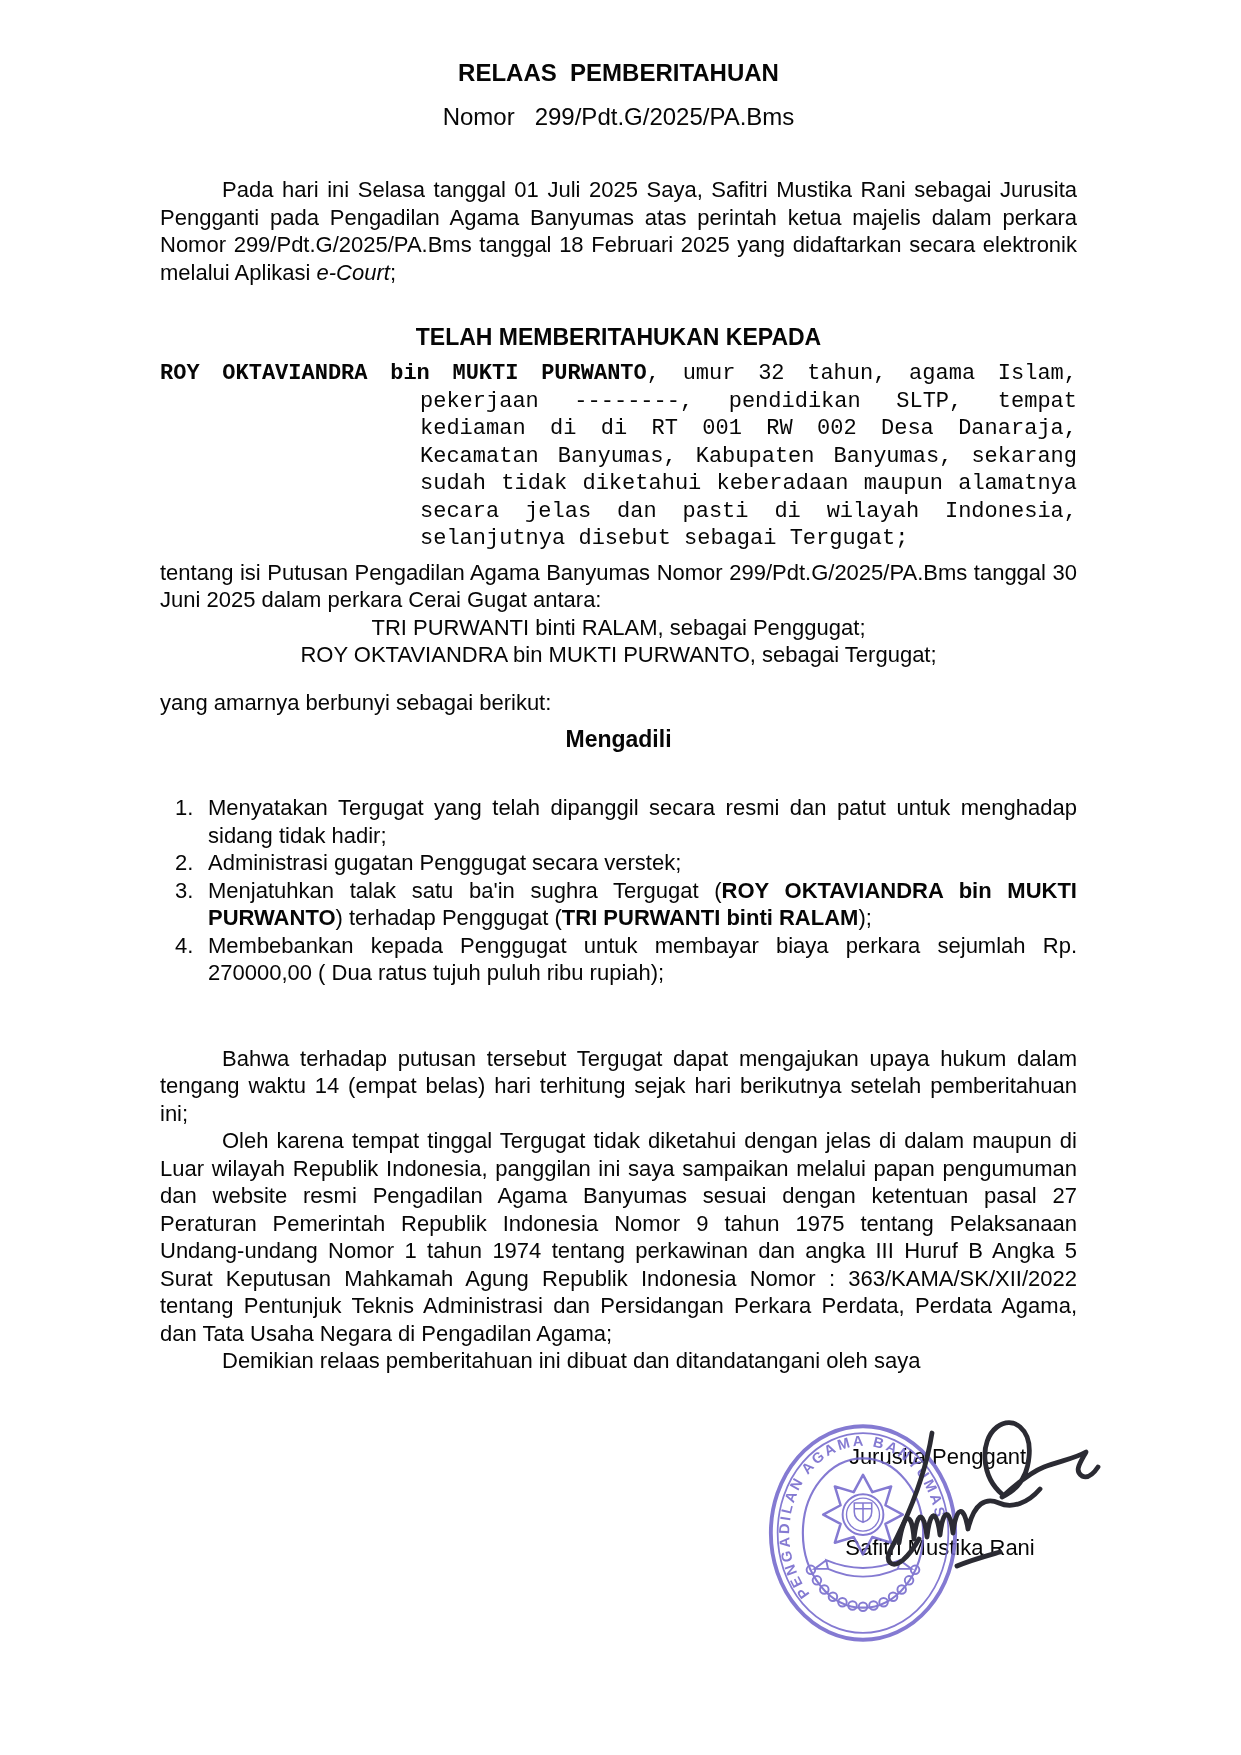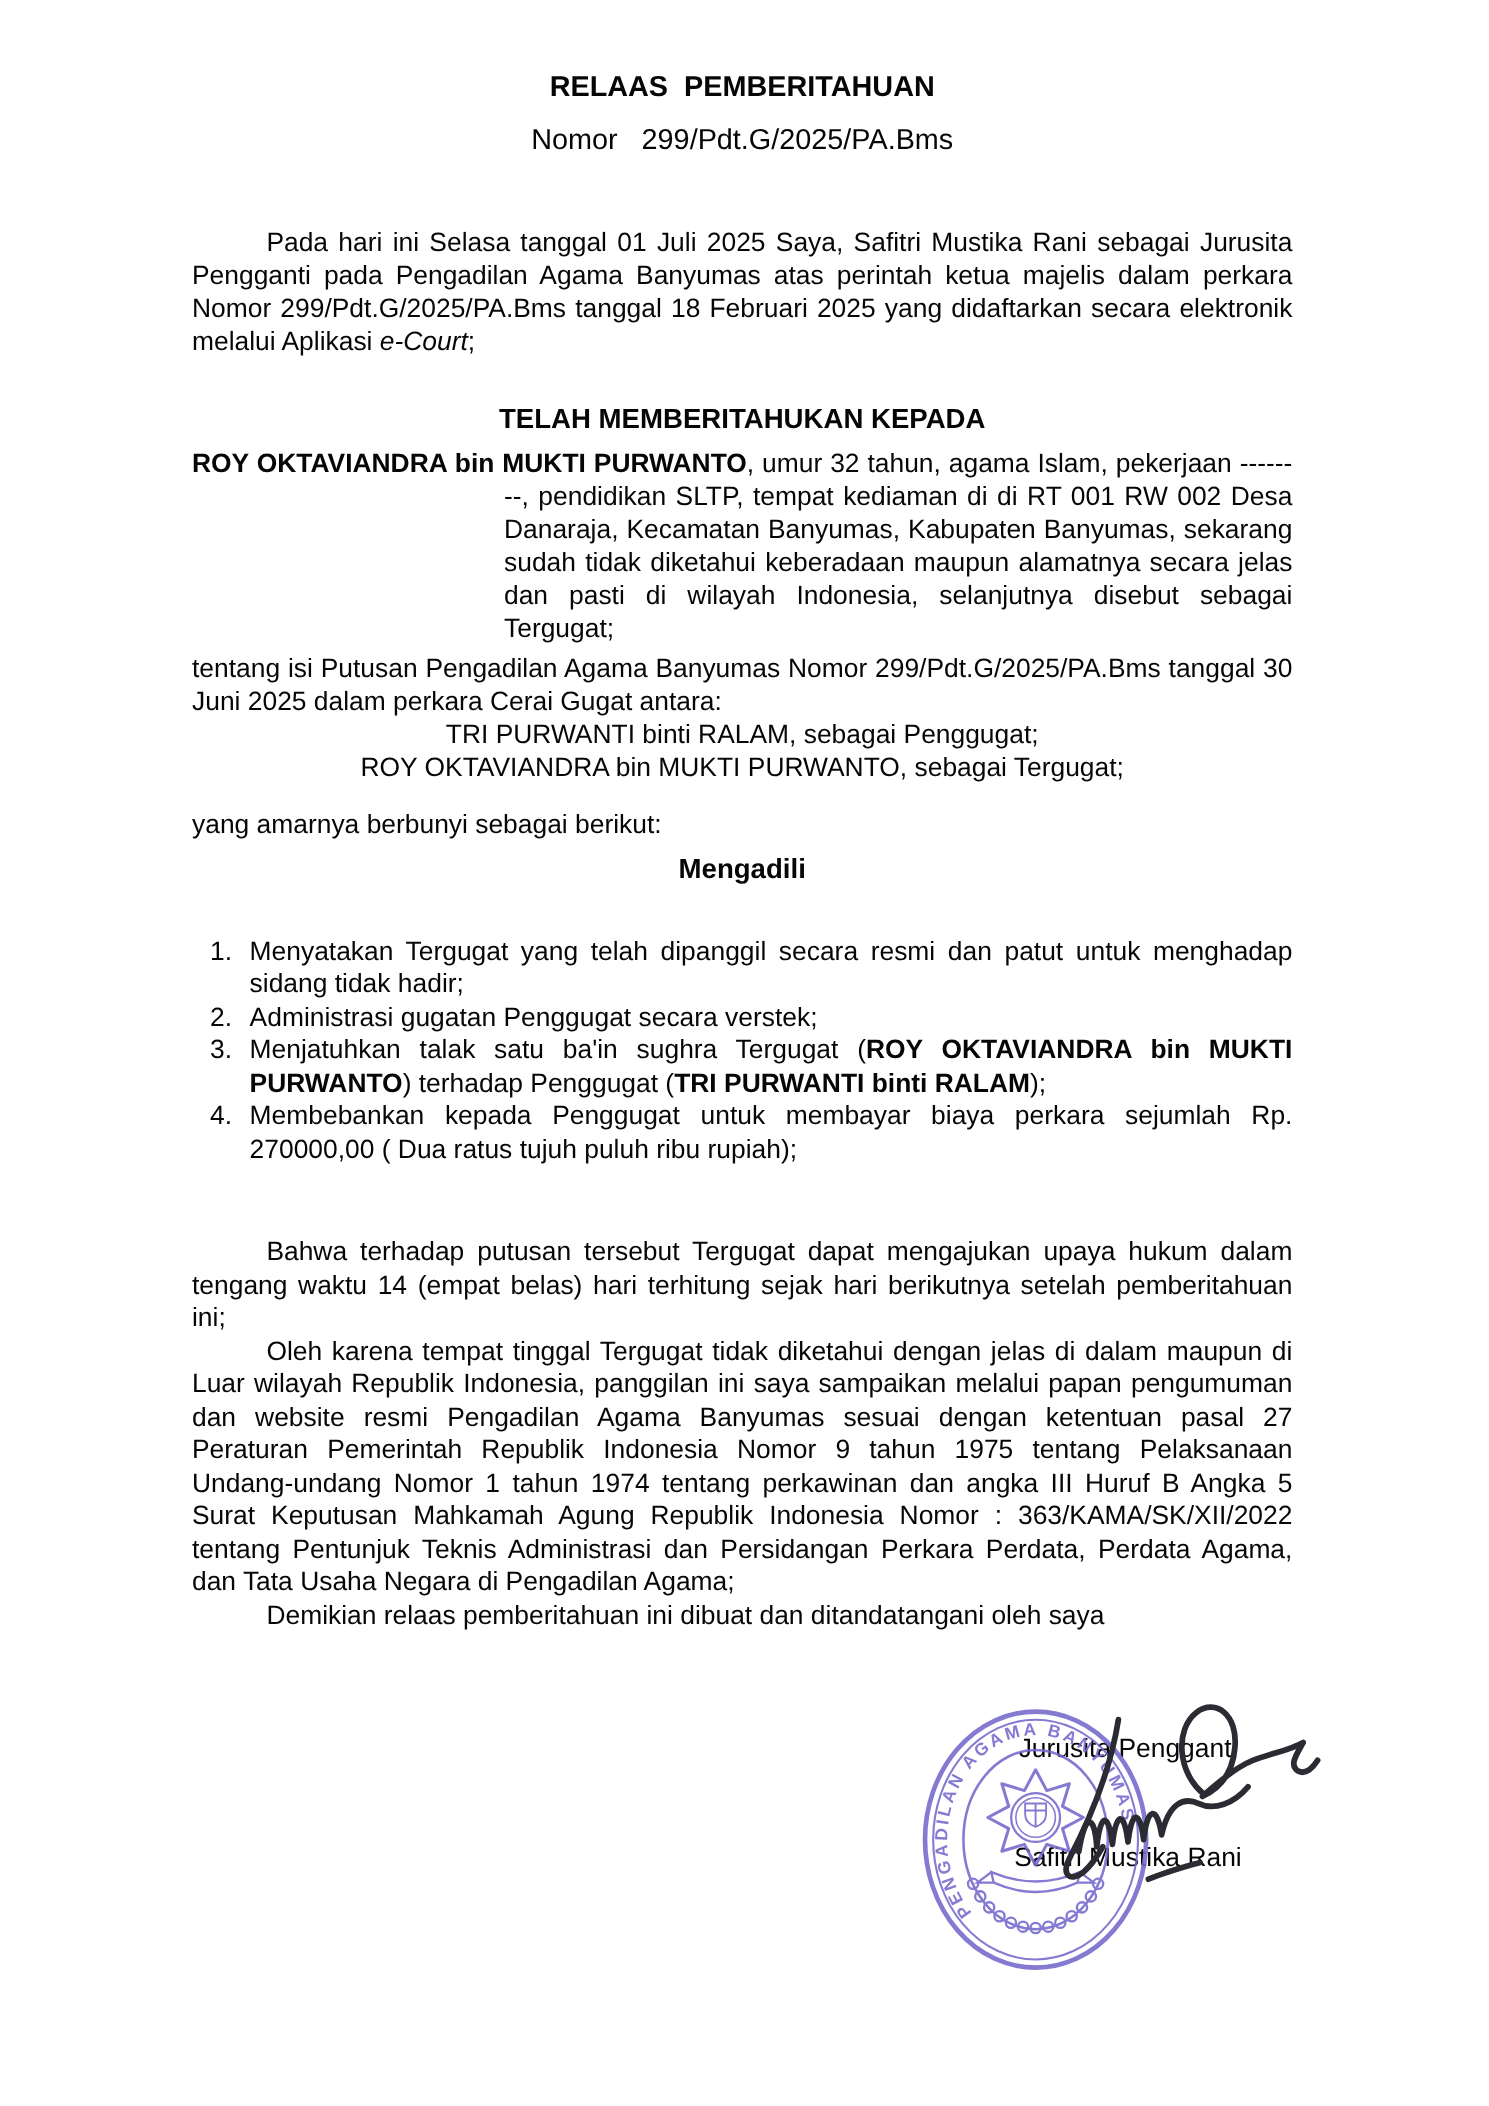--- a/index.html
+++ b/index.html
@@ -12,23 +12,23 @@
     position:absolute;left:0;top:0;width:1238px;height:1755px;
     box-sizing:border-box;padding:58px 161px 0 160px;
   }
   .t{font-size:22px;line-height:27.5px;}
   p{margin:0;}
   .center{text-align:center;}
   .justify{text-align:justify;}
   .pre{white-space:pre-wrap;}
   .doc-title{font-size:24px;line-height:30px;font-weight:bold;text-align:center;}
   .doc-number{font-size:24px;line-height:30px;text-align:center;margin-top:14px;}
-  .opening{margin-top:56px;text-indent:62px;}
+  .opening{margin-top:44px;text-indent:62px;}
   .h-notify{font-size:23px;line-height:30px;font-weight:bold;text-align:center;margin-top:36px;}
-  .party{margin-top:8px;padding-left:260px;text-indent:-260px;}
+  .party{margin-top:8px;padding-left:260px;text-indent:-260px;font-family:Liberation Mono, monospace;}
   .decision-intro{margin-top:6px;}
   .amar-intro{margin-top:20px;}
   .h-ruling{font-size:23px;line-height:30px;font-weight:bold;text-align:center;margin-top:8px;}
   .ruling-list{margin-top:40px;margin-left:15px;}
   .li{display:flex;}
   .li-num{width:33px;flex:0 0 33px;}
   .li-text{flex:1;text-align:justify;}
   .closing-1{margin-top:58px;text-indent:62px;}
   .closing-2{text-indent:62px;}
   .closing-3{text-indent:62px;}

